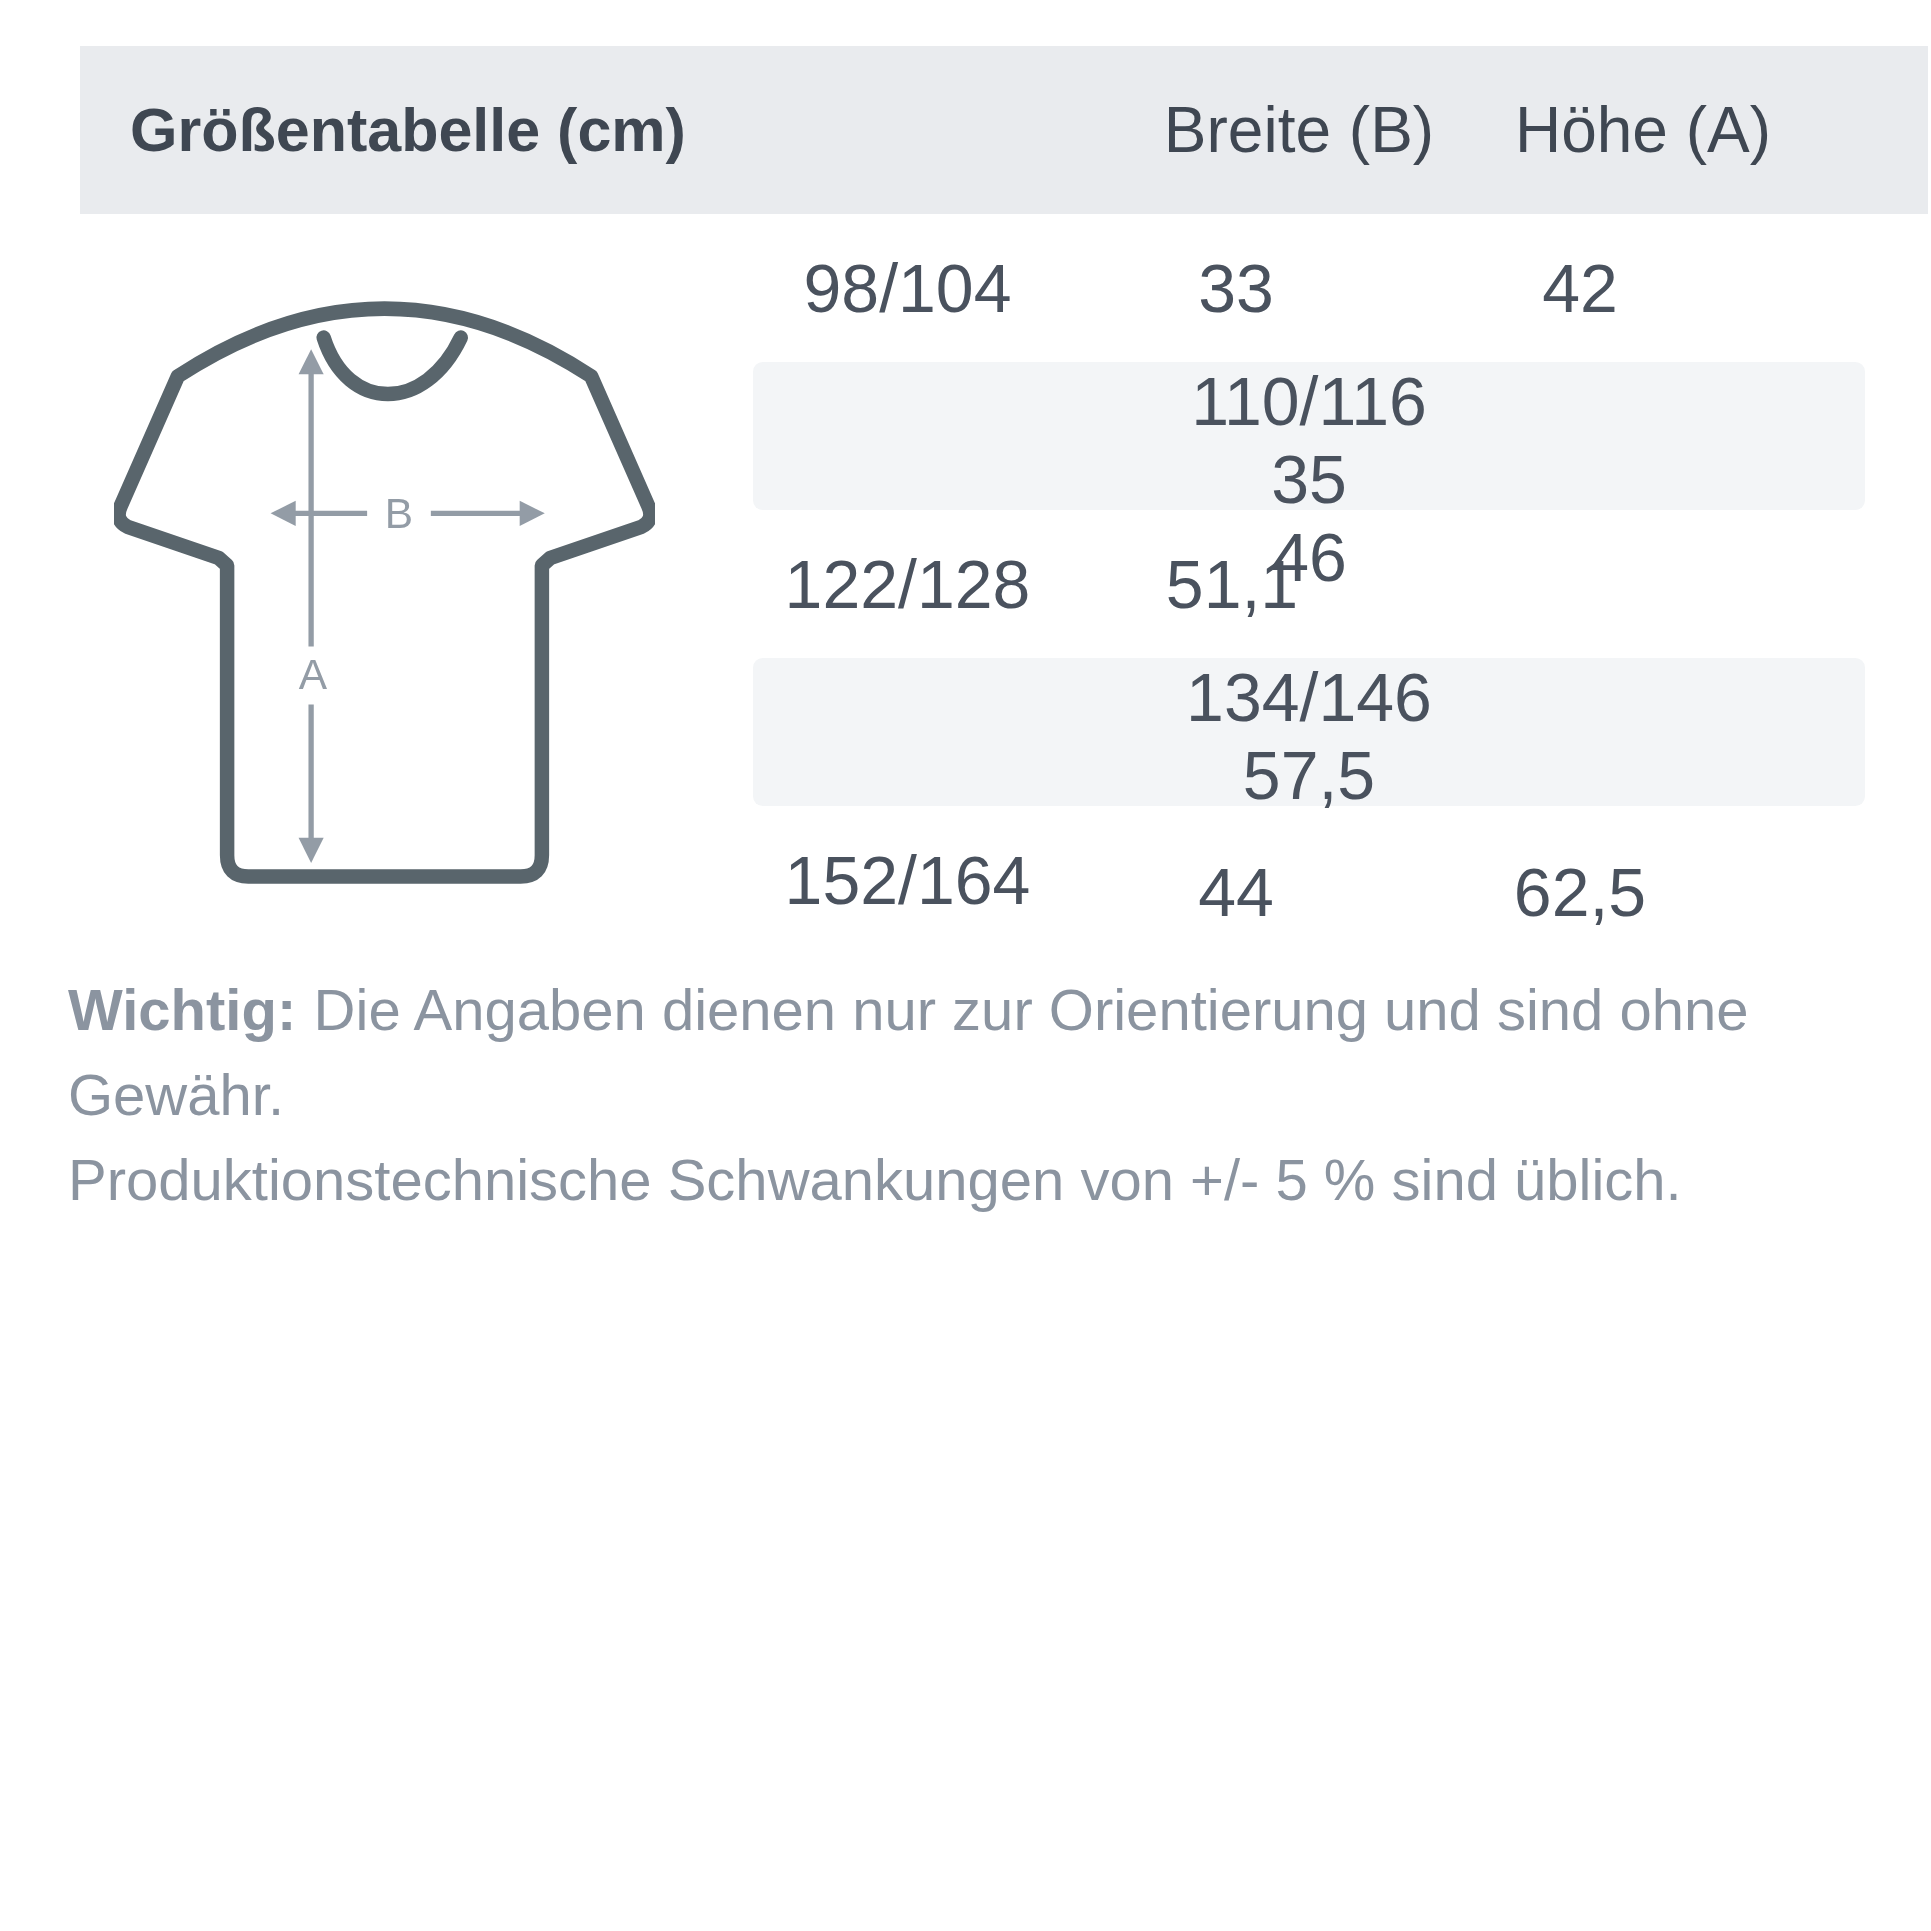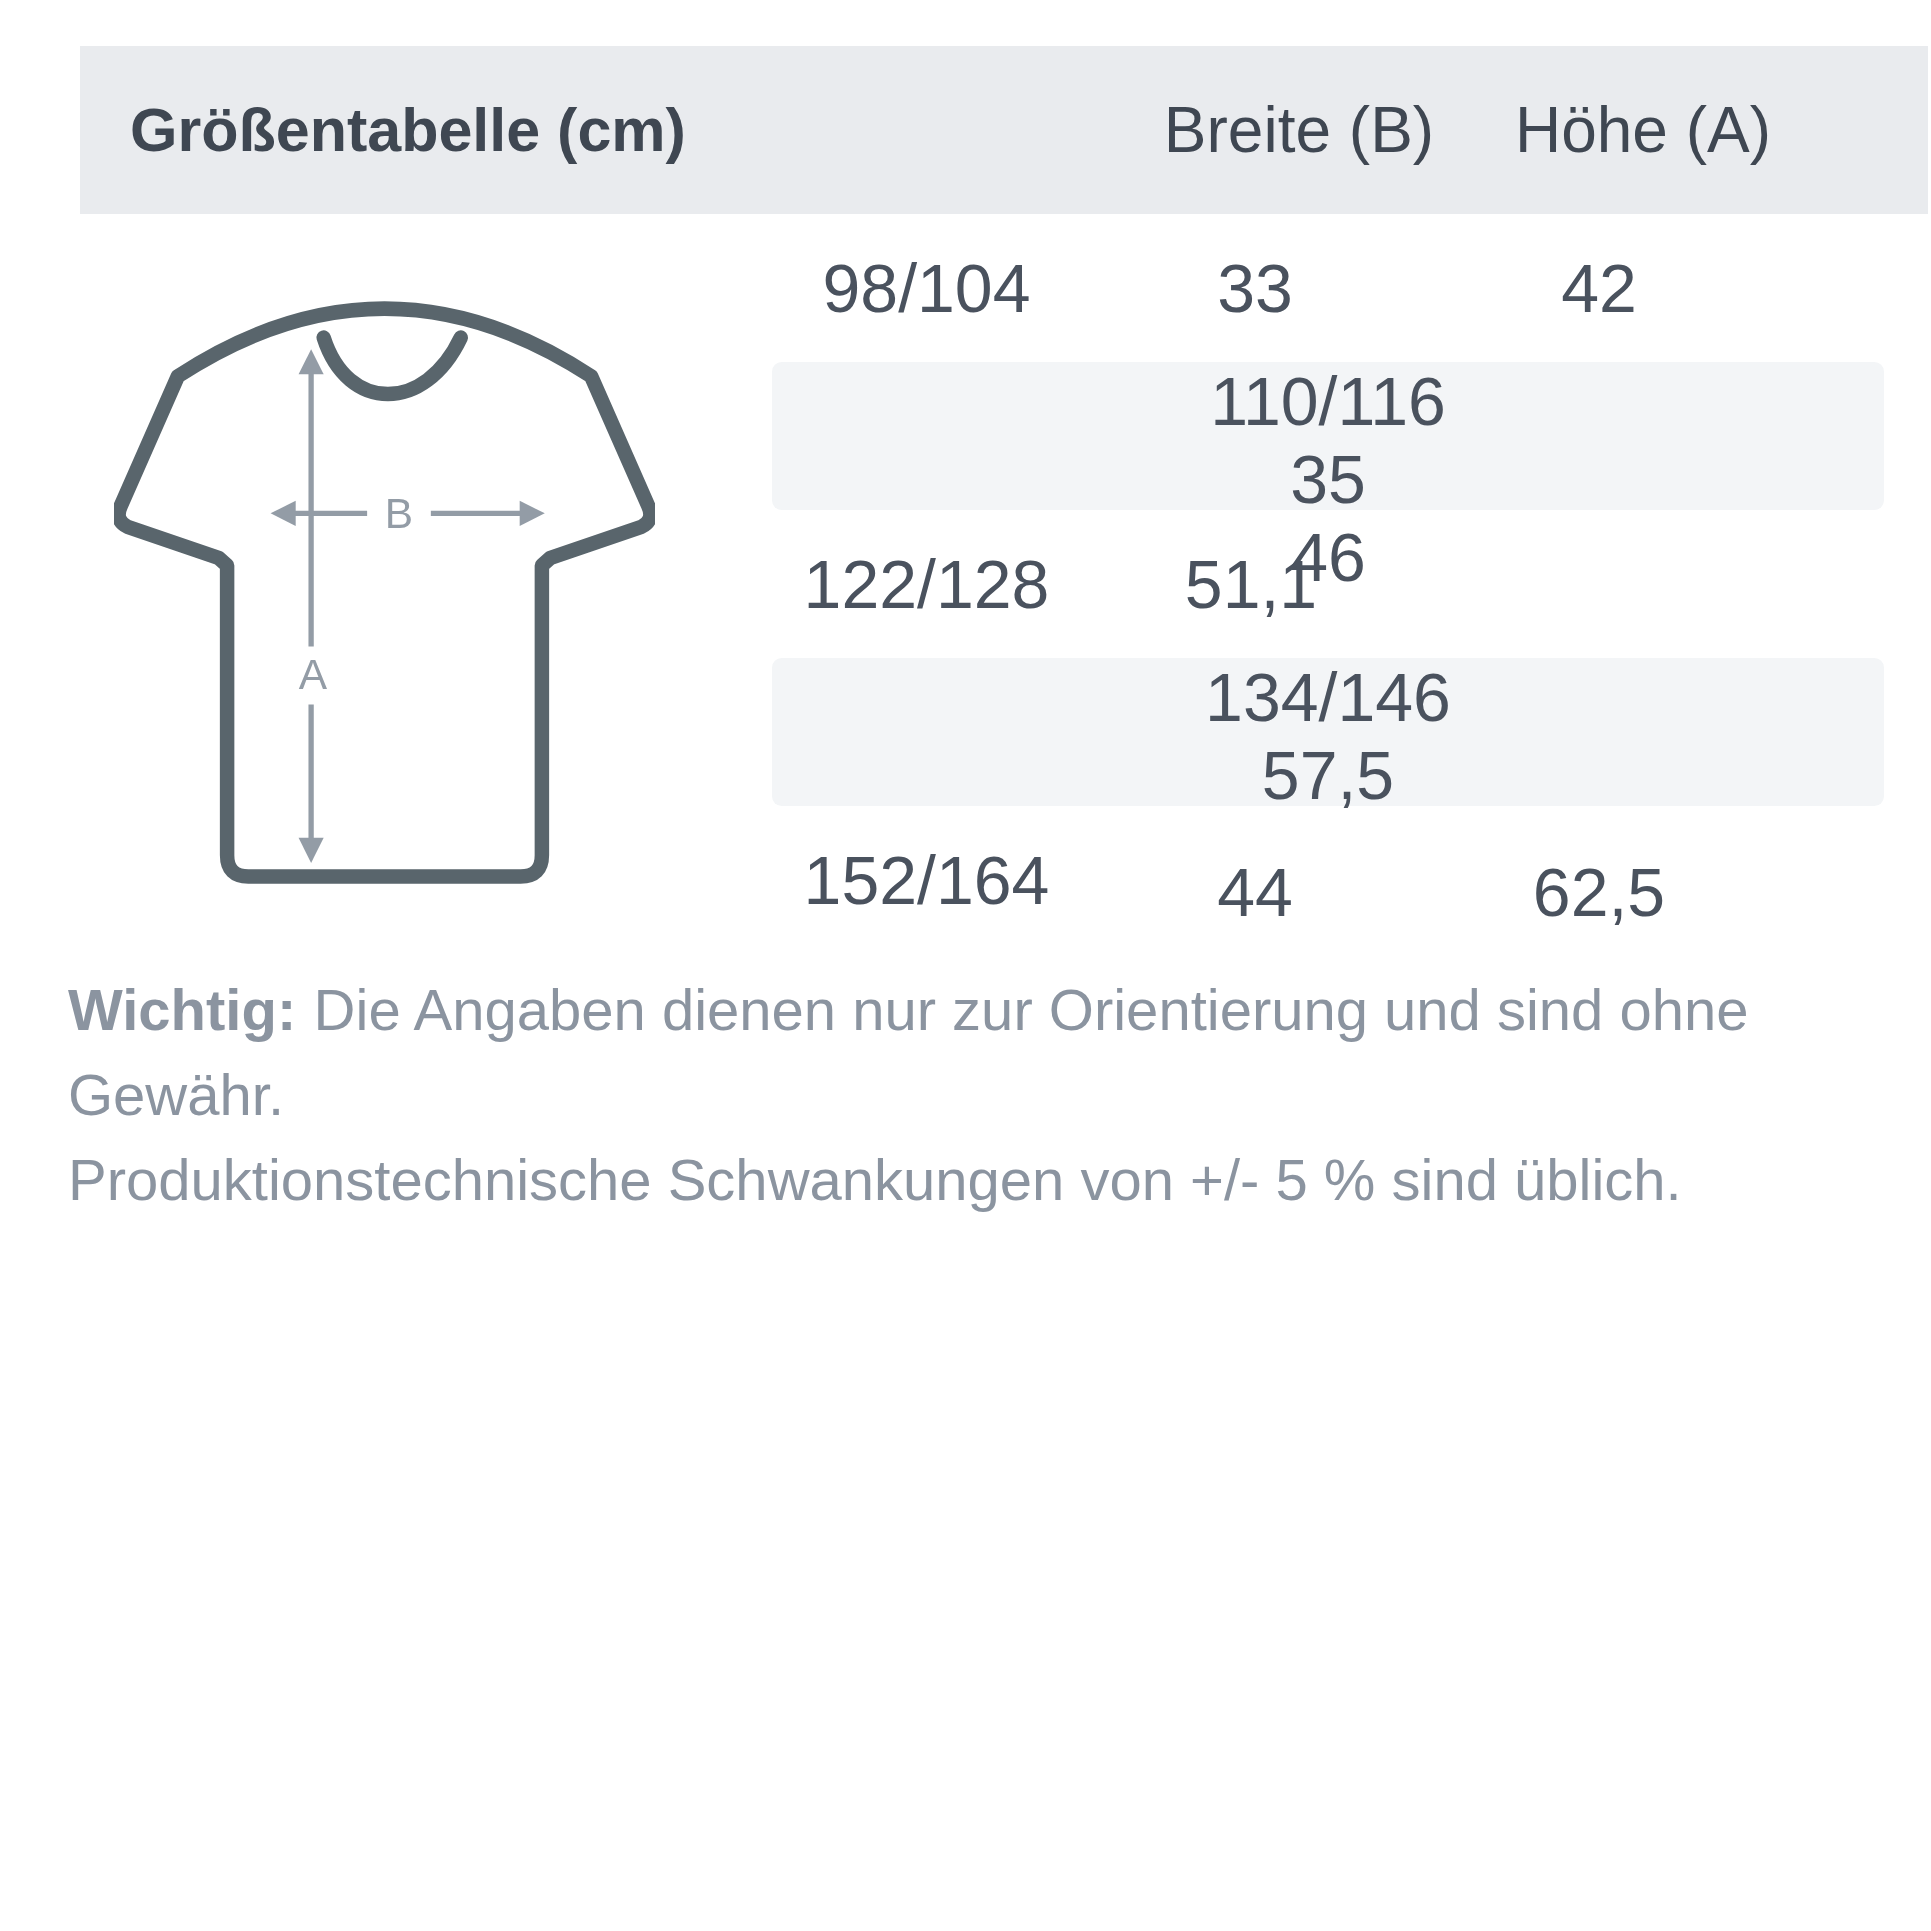--- a/index.html
+++ b/index.html
@@ -28,21 +28,21 @@
     width:1112px;height:168px;
     display:flex;align-items:center;
   }
   .hcell{font-size:64px;font-weight:normal;color:#3f4752;text-align:center;}
   
   .c-size{width:309px;}
   .c-val{width:348px;}
   .c-val2{width:340px;}
   
   .rows{
-    position:absolute;left:772px;top:214px;width:1112px;
+    position:absolute;left:753px;top:214px;width:1112px;
   }
   .trow{display:flex;height:148px;align-items:center;}
   .trow.striped{background:#f3f5f7;border-radius:9.7px;flex-direction:column;}
   .cell{font-size:68px;color:#4a525e;text-align:center;}
   .shift{transform:translateY(11.6px);}
   
   .diagram{position:absolute;left:114px;top:299px;}
   
   .note{
     position:absolute;left:68px;top:967px;

